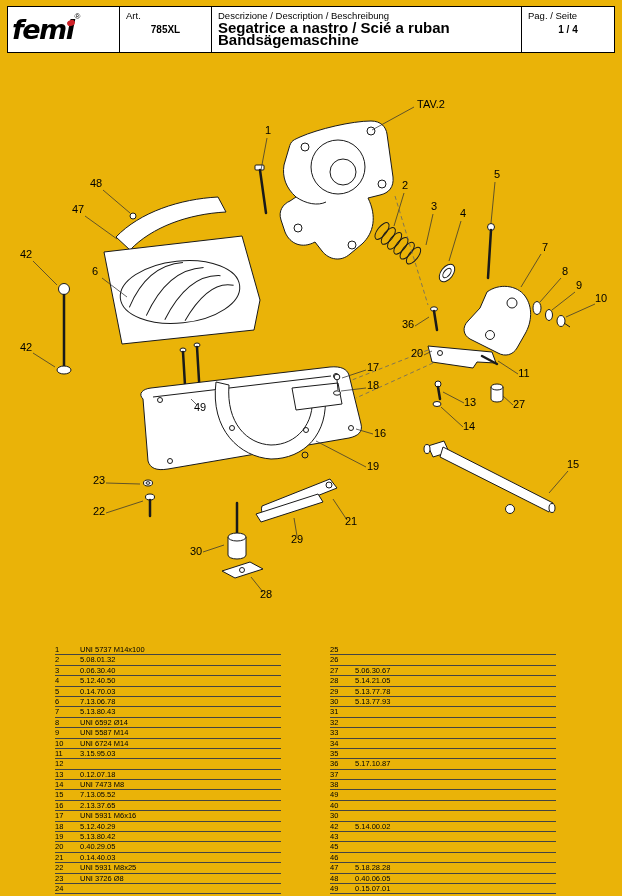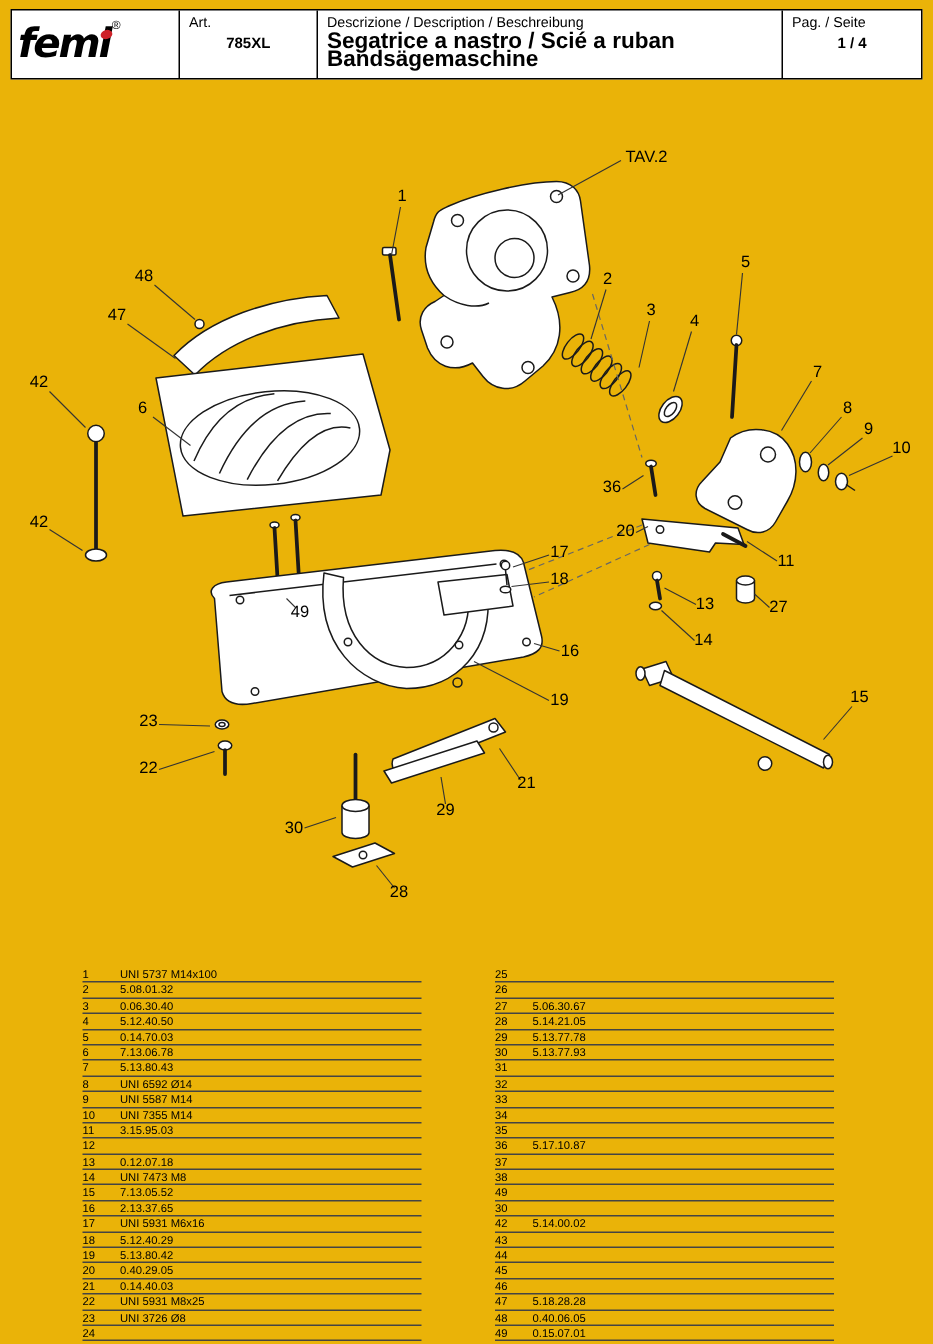--- a/index.html
+++ b/index.html
@@ -333,21 +333,21 @@
         <div class="prow">
           <span class="num">8</span>
           <span class="code">UNI 6592 Ø14</span>
         </div>
         <div class="prow">
           <span class="num">9</span>
           <span class="code">UNI 5587 M14</span>
         </div>
         <div class="prow">
           <span class="num">10</span>
-          <span class="code">UNI 7355 M14</span>
+          <span class="code">UNI 6724 M14</span>
         </div>
         <div class="prow">
           <span class="num">11</span>
           <span class="code">3.15.95.03</span>
         </div>
         <div class="prow">
           <span class="num">12</span>
           <span class="code"></span>
         </div>
         <div class="prow">
@@ -458,36 +458,36 @@
         </div>
         <div class="prow">
           <span class="num">38</span>
           <span class="code"></span>
         </div>
         <div class="prow">
           <span class="num">49</span>
           <span class="code"></span>
         </div>
         <div class="prow">
+          <span class="num">40</span>
+          <span class="code"></span>
+        </div>
+        <div class="prow">
           <span class="num">30</span>
           <span class="code"></span>
         </div>
         <div class="prow">
           <span class="num">42</span>
           <span class="code">5.14.00.02</span>
         </div>
         <div class="prow">
           <span class="num">43</span>
           <span class="code"></span>
         </div>
         <div class="prow">
-          <span class="num">44</span>
-          <span class="code"></span>
-        </div>
-        <div class="prow">
           <span class="num">45</span>
           <span class="code"></span>
         </div>
         <div class="prow">
           <span class="num">46</span>
           <span class="code"></span>
         </div>
         <div class="prow">
           <span class="num">47</span>
           <span class="code">5.18.28.28</span>

